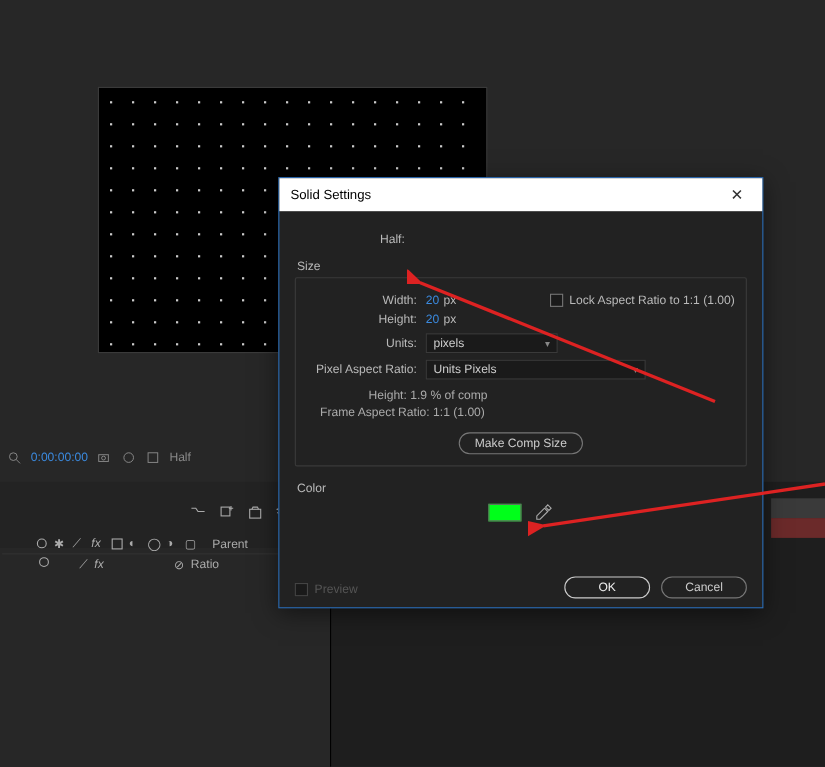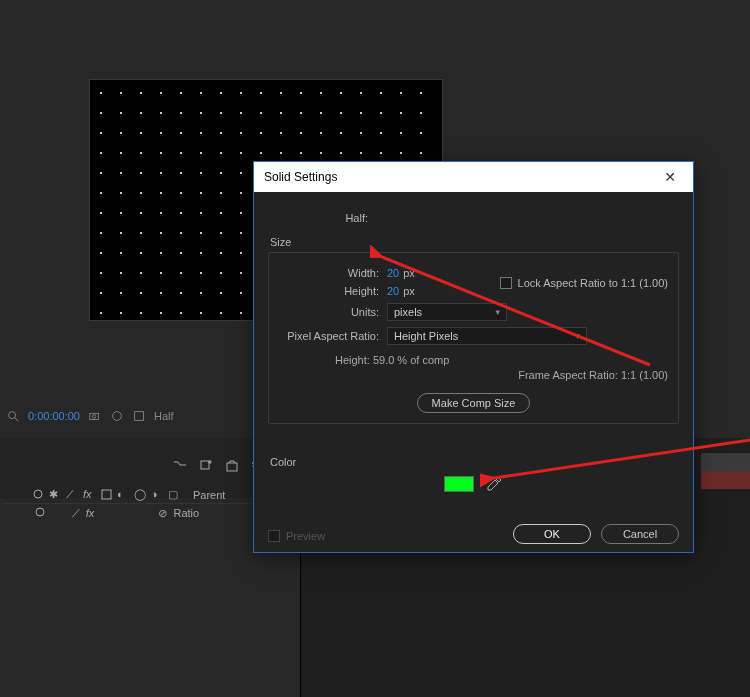--- a/index.html
+++ b/index.html
@@ -440,54 +440,54 @@
         <span class="lbl">Half:</span>
       </div>
 
       <div class="section-title">Size</div>
       <div class="section-box">
         <div class="row">
           <span class="lbl">Width:</span>
           <span class="val-link">20</span>
           <span style="margin-left:4px">px</span>
           <span style="flex:1"></span>
-          <label class="checkbox" style="position:relative;top:10px;text-align:right;">
+          <label class="checkbox" style="position:relative;top:0;text-align:right;">
             <span class="cb-box"></span>
             <span>Lock Aspect Ratio to 1:1 (1.00)</span>
           </label>
         </div>
         <div class="row">
           <span class="lbl">Height:</span>
           <span class="val-link">20</span>
           <span style="margin-left:4px">px</span>
         </div>
         <div class="row">
           <span class="lbl">Units:</span>
           <div class="select" style="width:120px">
             <span>pixels</span>
             <span class="caret">▾</span>
           </div>
         </div>
         <div class="row">
           <span class="lbl">Pixel Aspect Ratio:</span>
           <div class="select" style="width:200px">
-            <span>Height Pixels</span>
+            <span>Units Pixels</span>
             <span class="caret">▾</span>
           </div>
         </div>
         <div style="margin:8px 0 0 30px; line-height:15px; color:#aaa;">
-          <div style="text-align:left;padding-left:26px">Height: 59.0 % of comp</div>
-          <div style="text-align:right;margin-left:-18px">Frame Aspect Ratio: 1:1 (1.00)</div>
+          <div style="text-align:left;padding-left:26px">Height: 1.9 % of comp</div>
+          <div style="text-align:left;margin-left:-18px">Frame Aspect Ratio: 1:1 (1.00)</div>
         </div>
         <div style="text-align:center; margin-top:10px">
           <button class="btn pill">Make Comp Size</button>
         </div>
       </div>
 
-      <div class="section-title" style="margin-top:32px">Color</div>
+      <div class="section-title" style="margin-top:14px">Color</div>
       <div style="display:flex; align-items:center; justify-content:center; gap:10px; margin:6px 0 0 0;">
         <span class="color-swatch"></span>
         <span class="eyedropper">
           <svg viewBox="0 0 20 20" width="20" height="20">
               <path d="M14 3l3 3-2 2-3-3zM11 6l3 3-7 7H4v-3z" fill="none" stroke="#aaa"></path>
             </svg>
         </span>
       </div>
 
       <div class="footer-left">

